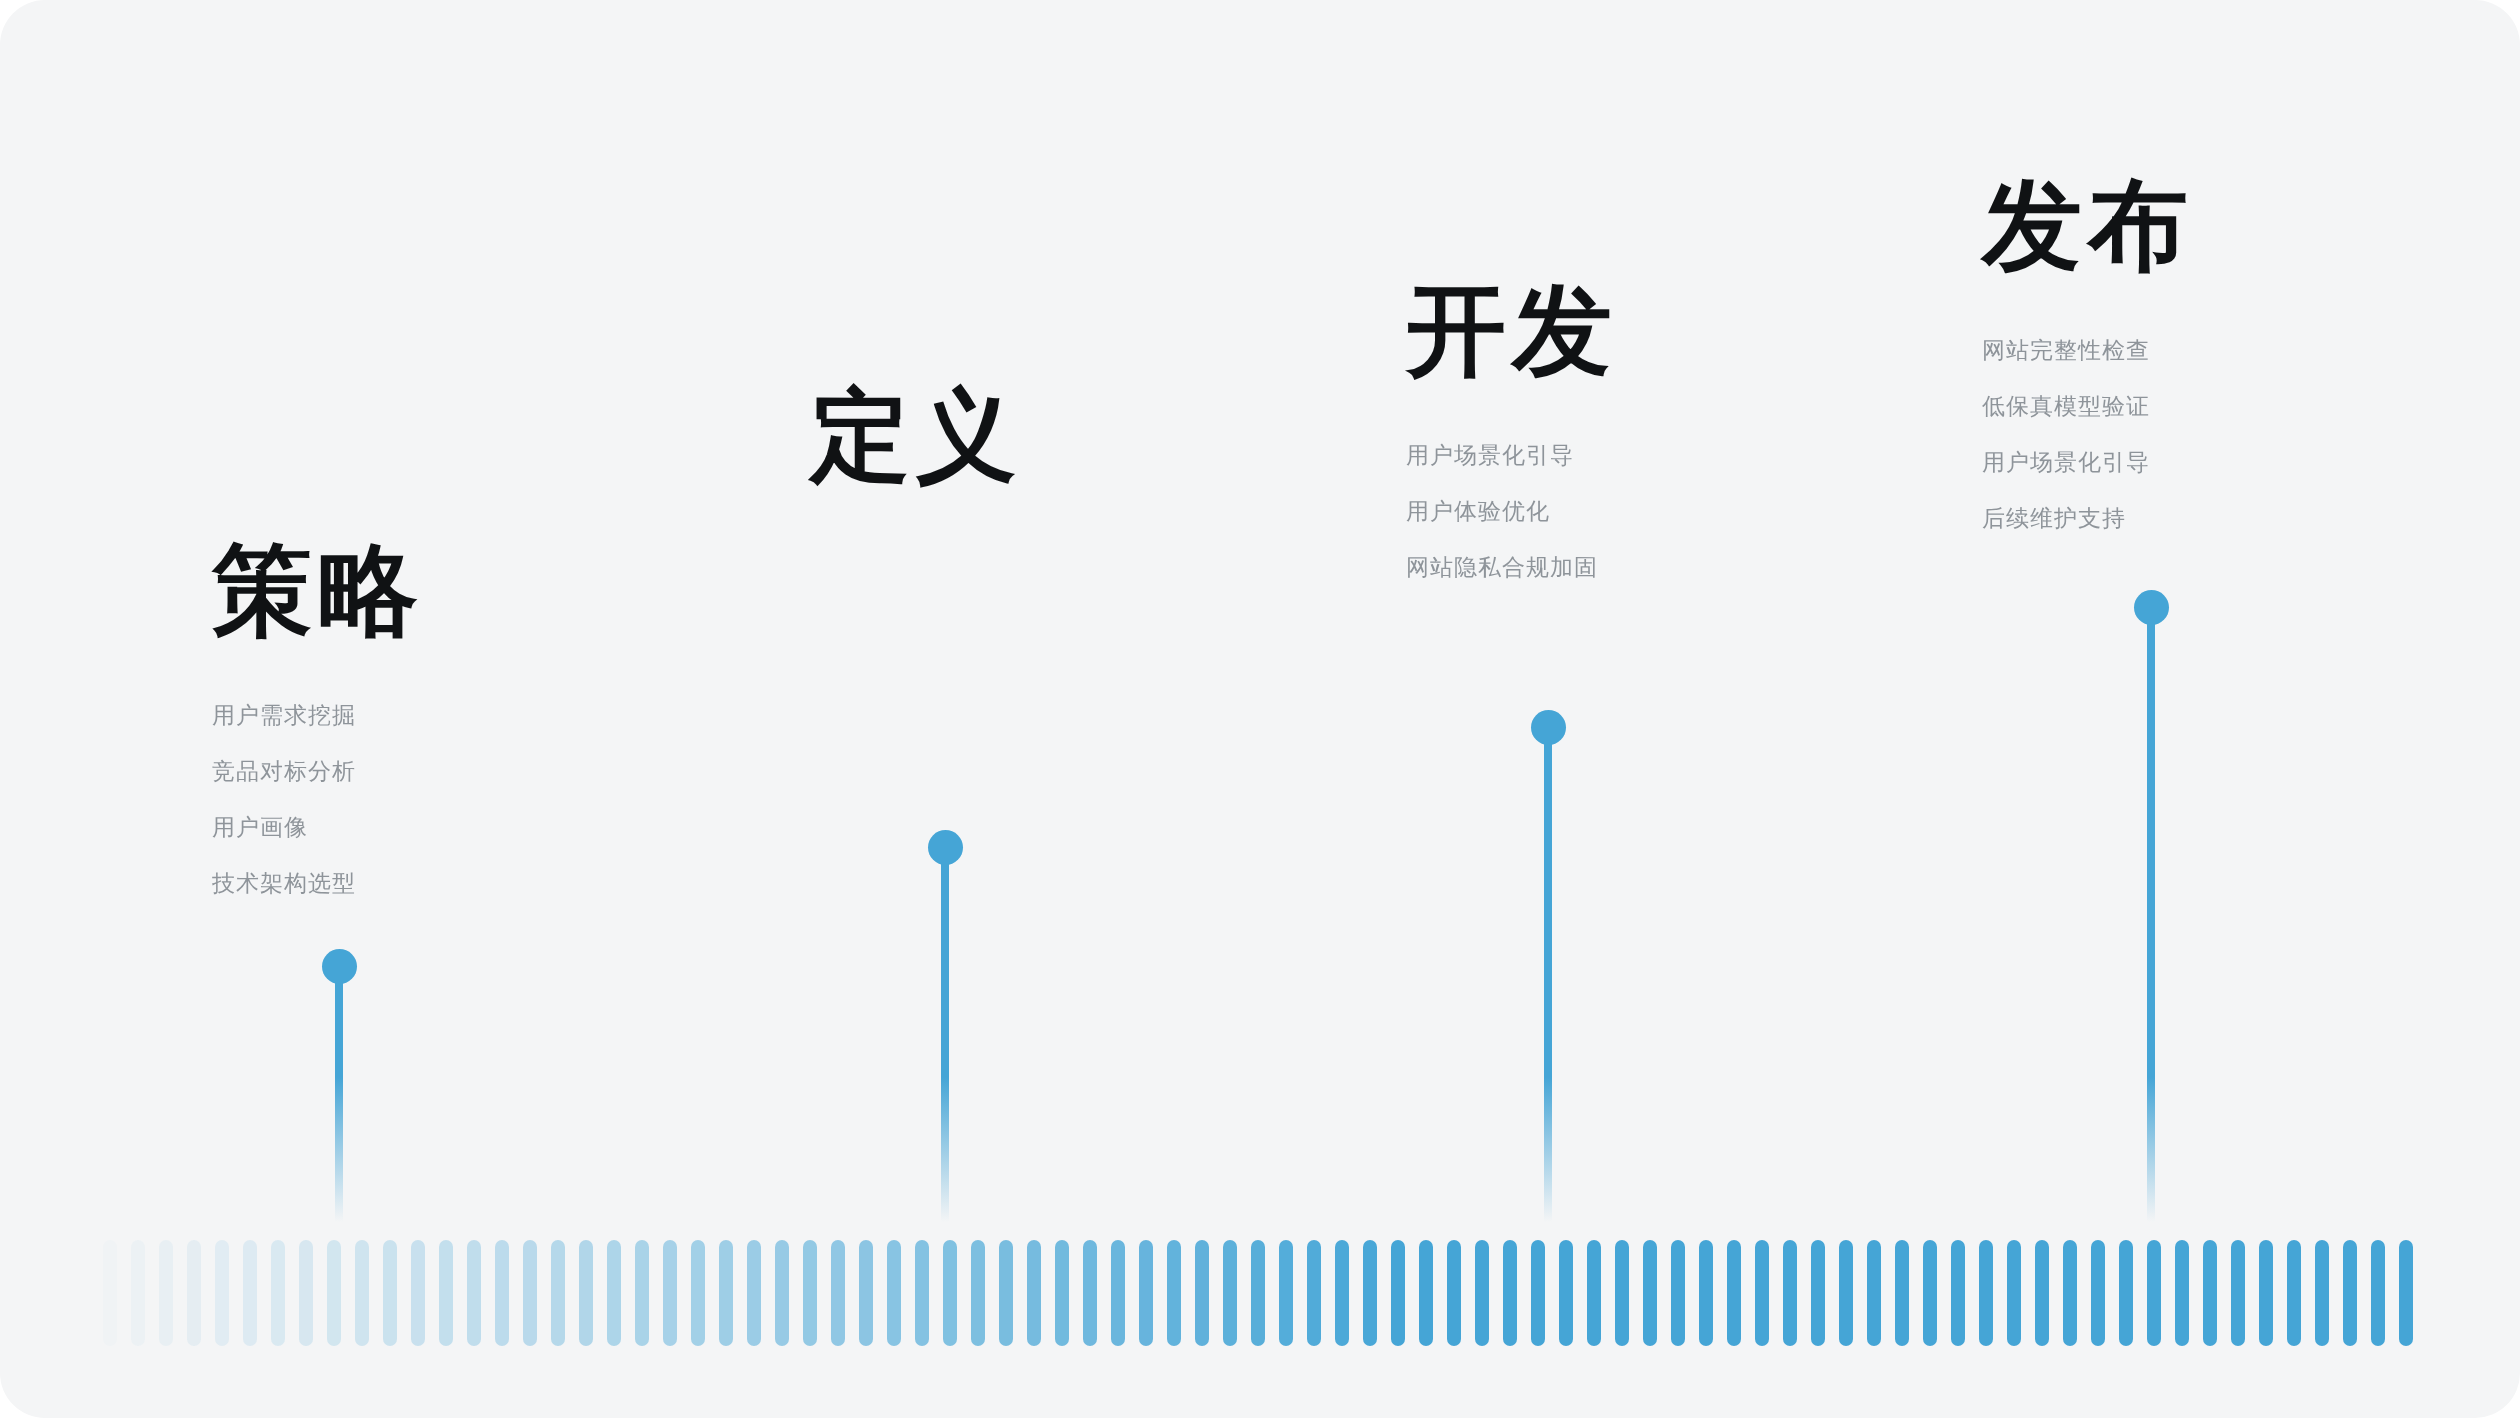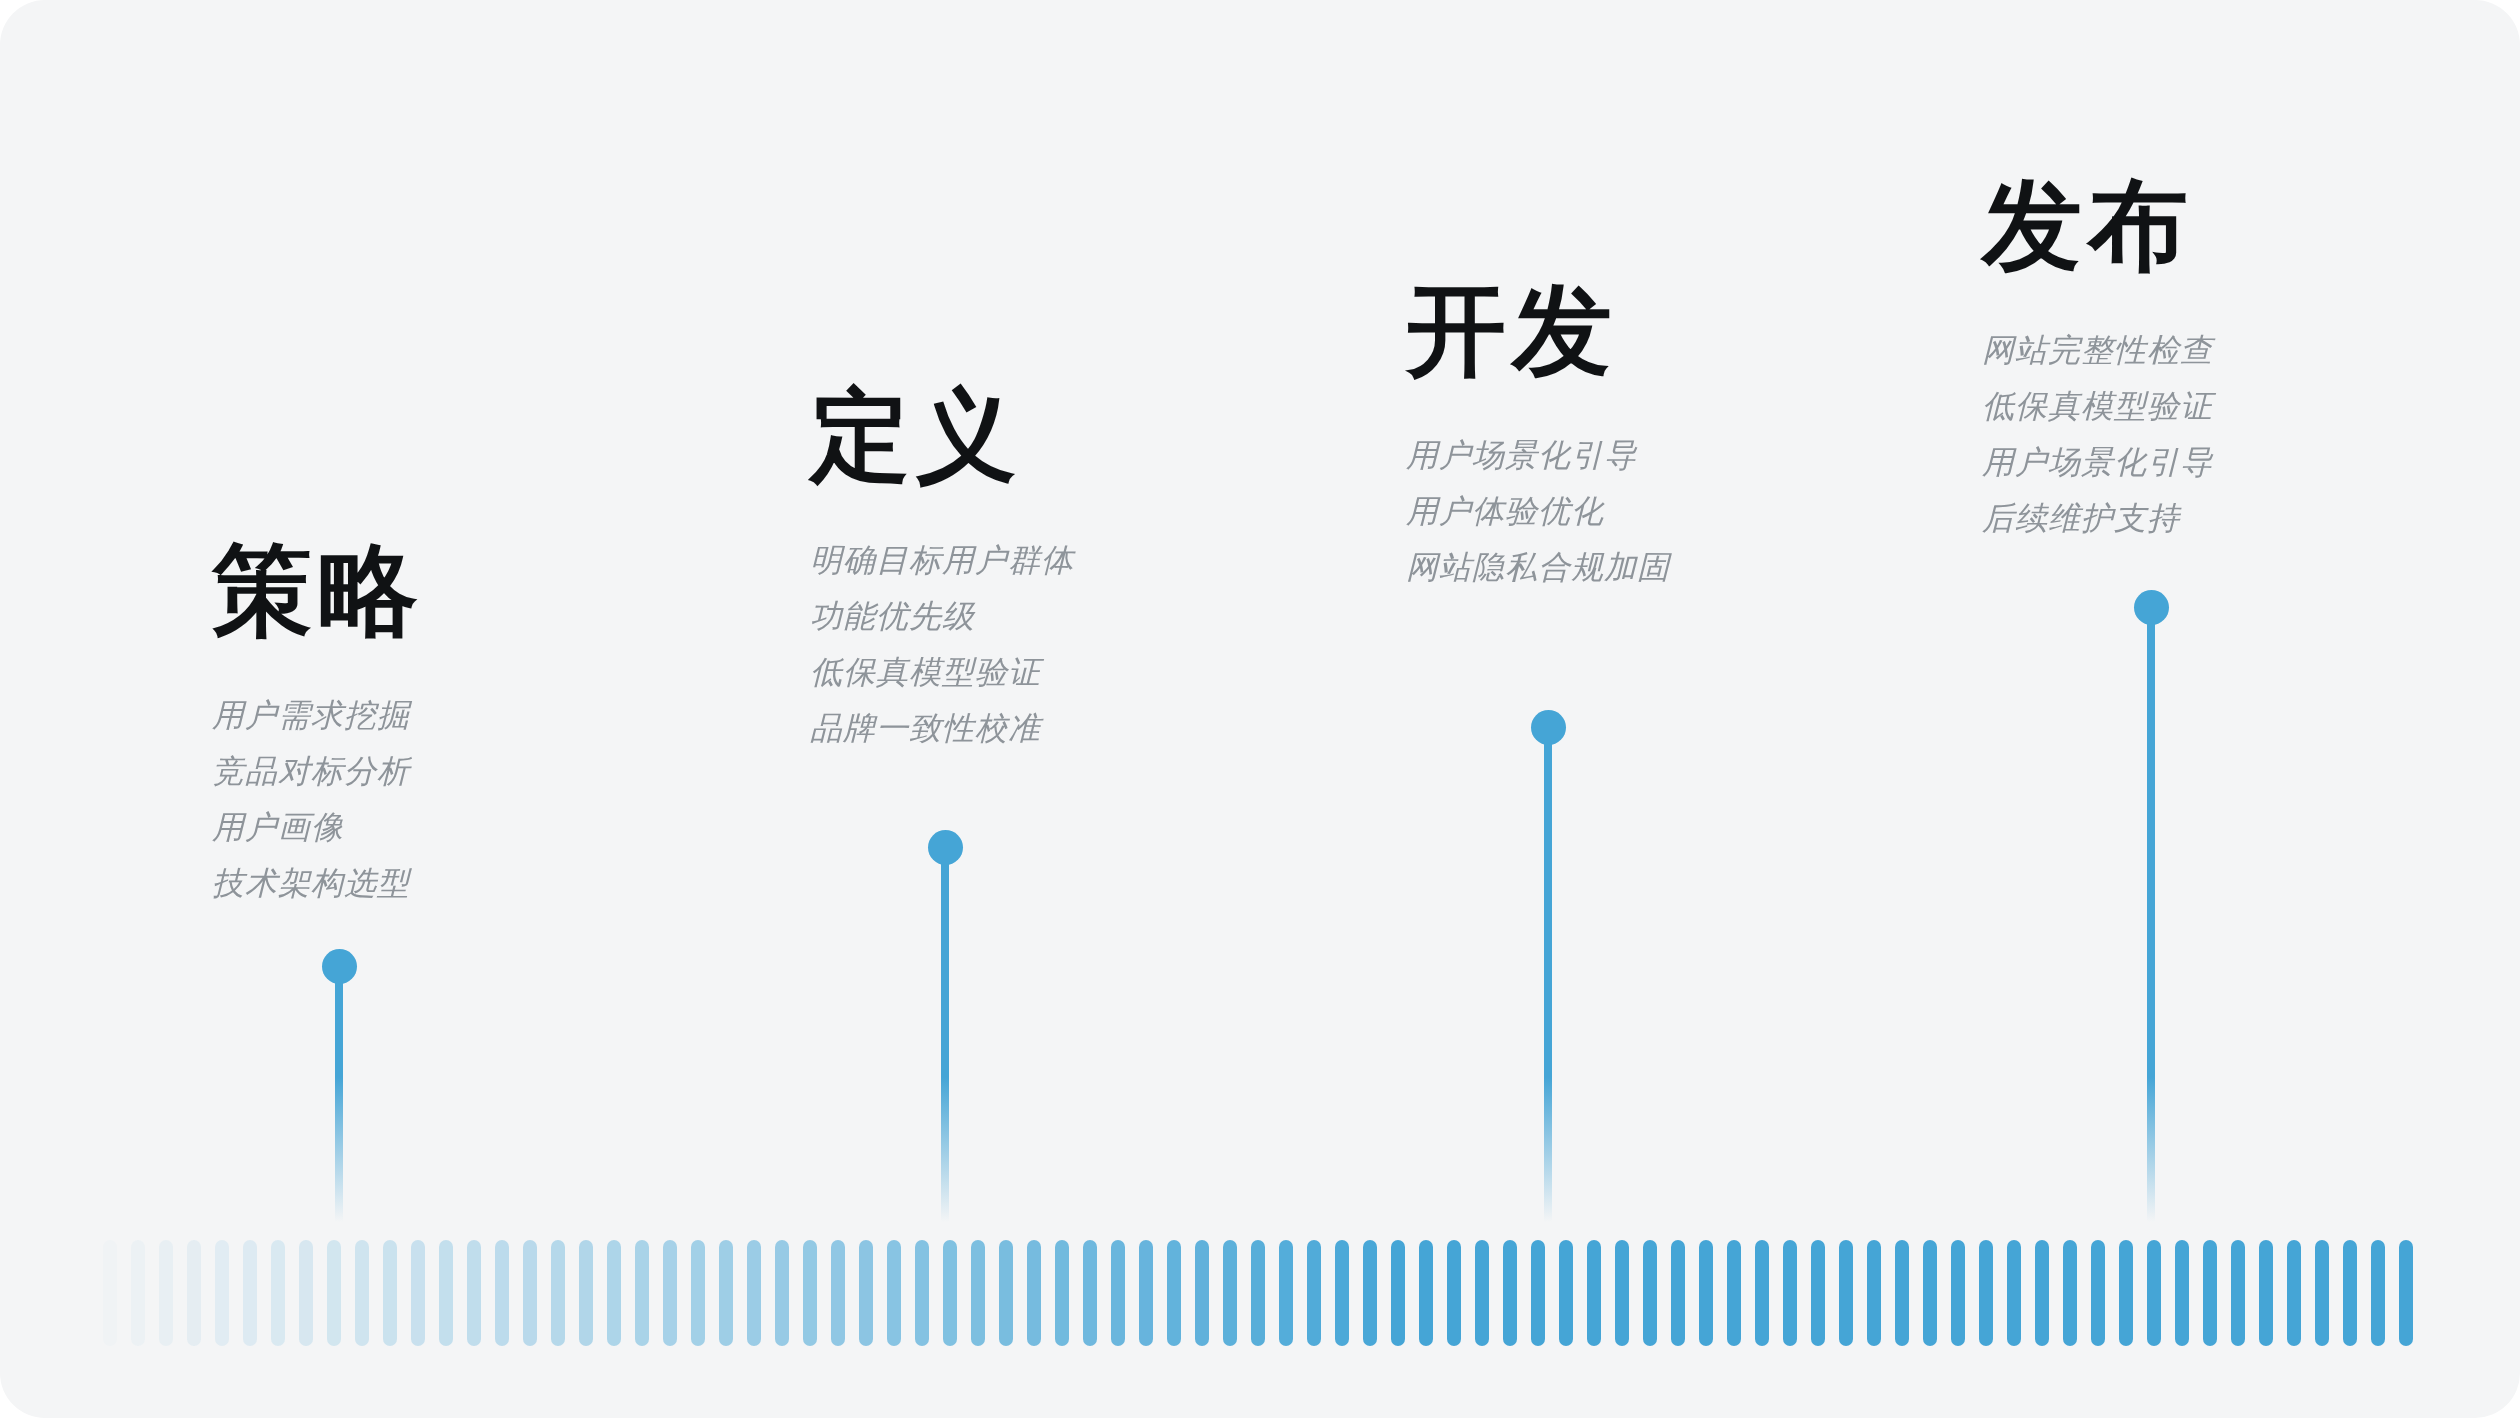--- a/index.html
+++ b/index.html
@@ -35,26 +35,25 @@
     line-height: 110px;
     letter-spacing: 6px;
     white-space: nowrap;
   }
   .stage ul {
     list-style: none;
     margin: 42px 0 0 0;
     padding: 0;
   }
   .stage li {
-    font-size: 32px;
+    font-size: 23px;
     line-height: 56px;
     color: var(--muted, #8e949a);
     letter-spacing: 1px;
     white-space: nowrap;
-    font-style: italic;
   }
   .stage-1 { left: 212px; top: 535px; }
   .stage-2 { left: 810px; top: 380px; }
   .stage-3 { left: 1406px; top: 275px; }
   .stage-4 { left: 1982px; top: 170px; }
 
   
   .lollipop { position: absolute; }
   .lollipop .dot {
     position: absolute;
@@ -105,26 +104,20 @@
     <ul>
       <li>用户需求挖掘</li>
       <li>竞品对标分析</li>
       <li>用户画像</li>
       <li>技术架构选型</li>
     </ul>
   </div>
 
   <div class="stage stage-2">
     <div class="title">定义</div>
-    <ul>
-      <li>明确目标用户群体</li>
-      <li>功能优先级</li>
-      <li>低保真模型验证</li>
-      <li>品牌一致性校准</li>
-    </ul>
   </div>
 
   <div class="stage stage-3">
     <div class="title">开发</div>
     <ul>
       <li>用户场景化引导</li>
       <li>用户体验优化</li>
       <li>网站隐私合规加固</li>
     </ul>
   </div>

